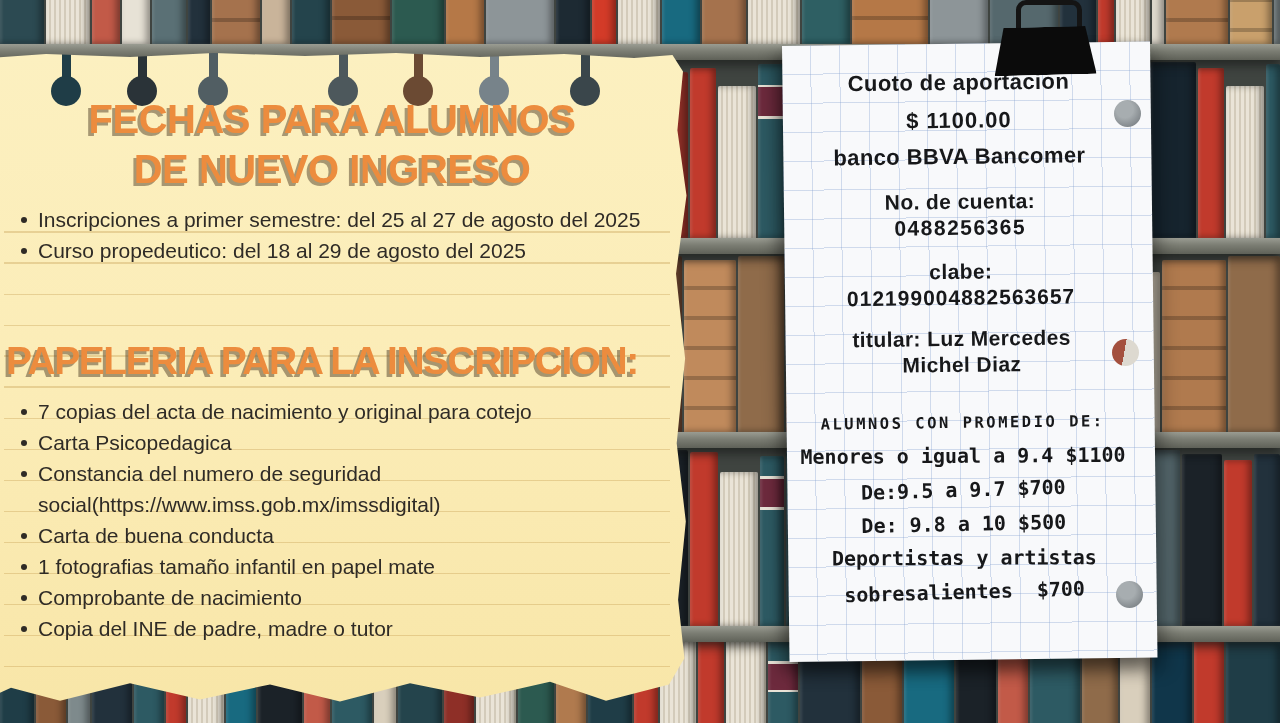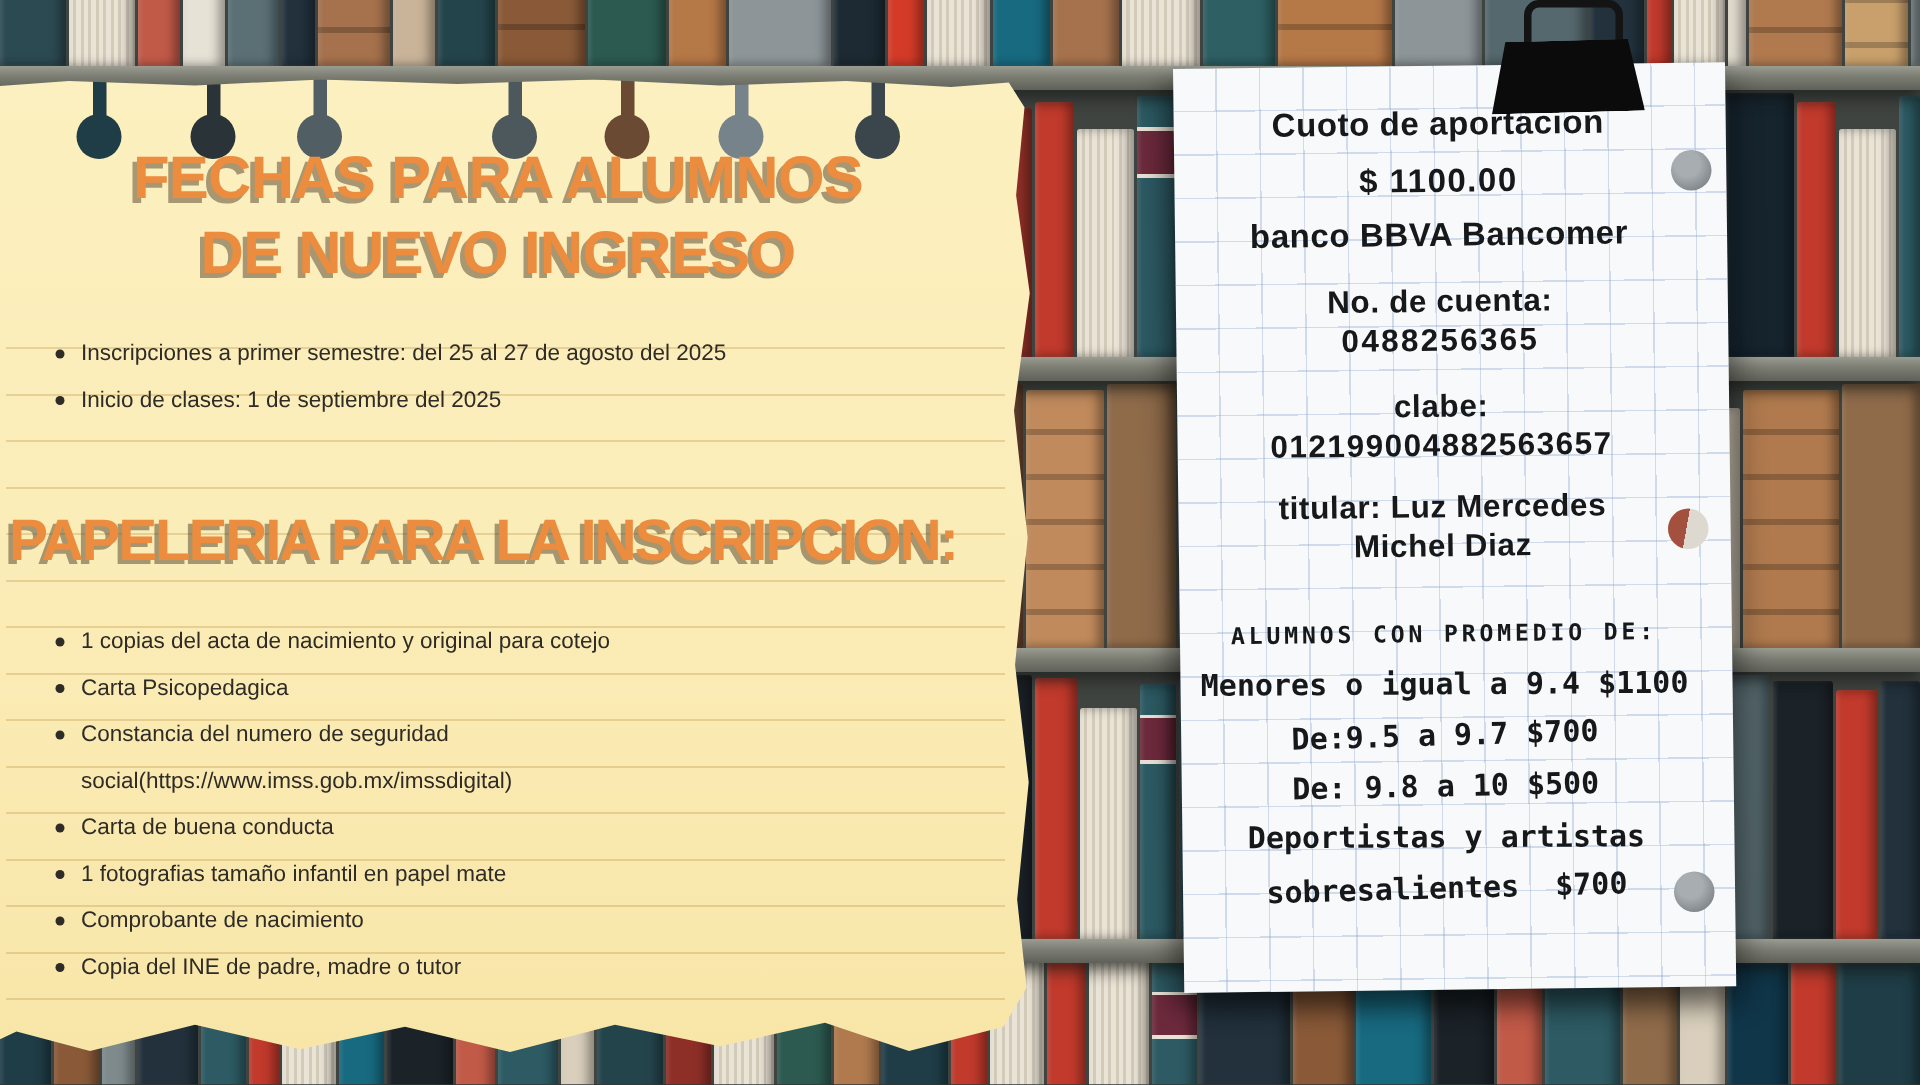--- a/index.html
+++ b/index.html
@@ -28,22 +28,22 @@
     pointer-events:none;}
   .hole{position:absolute;top:0;z-index:1;}
   .hole .slot{position:absolute;top:0;left:10.5px;width:9px;height:32px;}
   .hole .ball{position:absolute;top:24px;left:0;width:30px;height:30px;border-radius:50%;}
   .lp-title{position:absolute;top:42px;left:0;right:16px;z-index:1;text-align:center;
     font-size:40px;font-weight:800;line-height:1.26;letter-spacing:-.5px;white-space:pre-line;
     color:#ec8c3e;text-shadow:-3px 3px 0 rgba(96,78,52,.55);}
   .lp-subtitle{position:absolute;top:287px;left:16px;z-index:1;white-space:nowrap;
     font-size:39px;font-weight:800;letter-spacing:-1.5px;color:#ec8c3e;
     text-shadow:-3px 3px 0 rgba(96,78,52,.55);}
-  .lp-list{position:absolute;left:48px;right:16px;z-index:1;margin:16px;padding:0;list-style:none;
-    font-size:15px;line-height:31px;color:#2f2b26;}
+  .lp-list{position:absolute;left:48px;right:16px;z-index:1;margin:0;padding:0;list-style:none;
+    font-size:21px;line-height:31px;color:#2f2b26;}
   .lp-dates{top:152px;}
   .lp-reqs{top:344px;}
   .lp-list li{position:relative;white-space:pre-line;}
   .lp-list li::before{content:"";position:absolute;left:-17px;top:13px;width:6px;height:6px;
     border-radius:50%;background:#2f2b26;}
 
   
   .right-note{position:absolute;left:782px;top:46px;width:368px;height:616px;z-index:6;
     background-color:#f8f9fb;
     background-image:
@@ -255,25 +255,25 @@
         </div>
         <div class="hole" style="left: 580px; width: 30px; height: 56px;">
           <div class="slot" style="background: rgb(58, 70, 75);"></div>
           <div class="ball" style="background: rgb(58, 70, 75);"></div>
         </div>
       </div>
     <div class="lp-title">FECHAS PARA ALUMNOS
 DE NUEVO INGRESO</div>
     <ul class="lp-list lp-dates">
         <li>Inscripciones a primer semestre: del 25 al 27 de agosto del 2025</li>
-        <li>Inicio de clases: 1 de septiembre del 2025</li>
+        <li>Curso propedeutico: del 18 al 29 de agosto del 2025</li>
       </ul>
     <div class="lp-subtitle">PAPELERIA PARA LA INSCRIPCION:</div>
     <ul class="lp-list lp-reqs">
-        <li>1 copias del acta de nacimiento y original para cotejo</li>
+        <li>7 copias del acta de nacimiento y original para cotejo</li>
         <li>Carta Psicopedagica</li>
         <li>Constancia del numero de seguridad
 social(https://www.imss.gob.mx/imssdigital)</li>
         <li>Carta de buena conducta</li>
         <li>1 fotografias tamaño infantil en papel mate</li>
         <li>Comprobante de nacimiento</li>
         <li>Copia del INE de padre, madre o tutor</li>
       </ul>
   </div>
 

